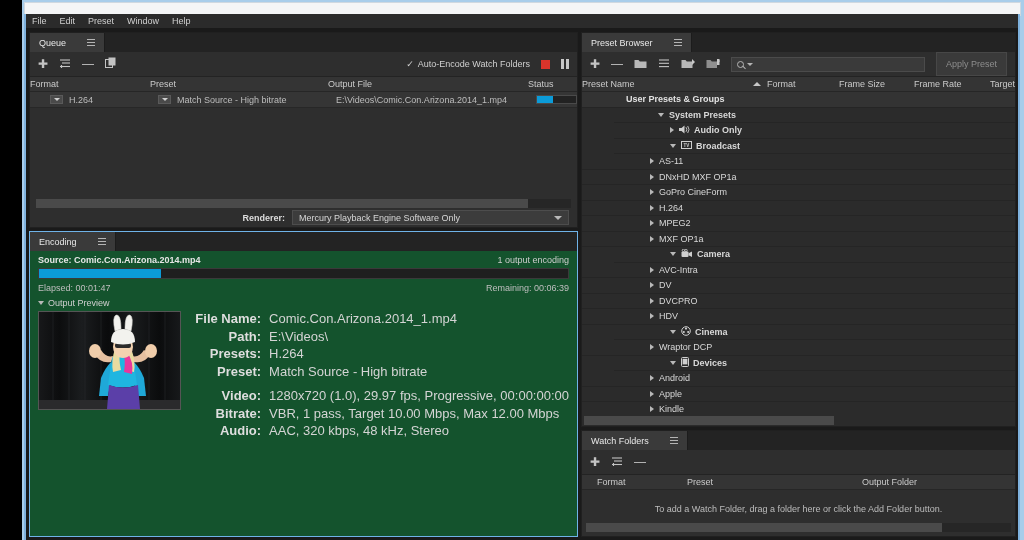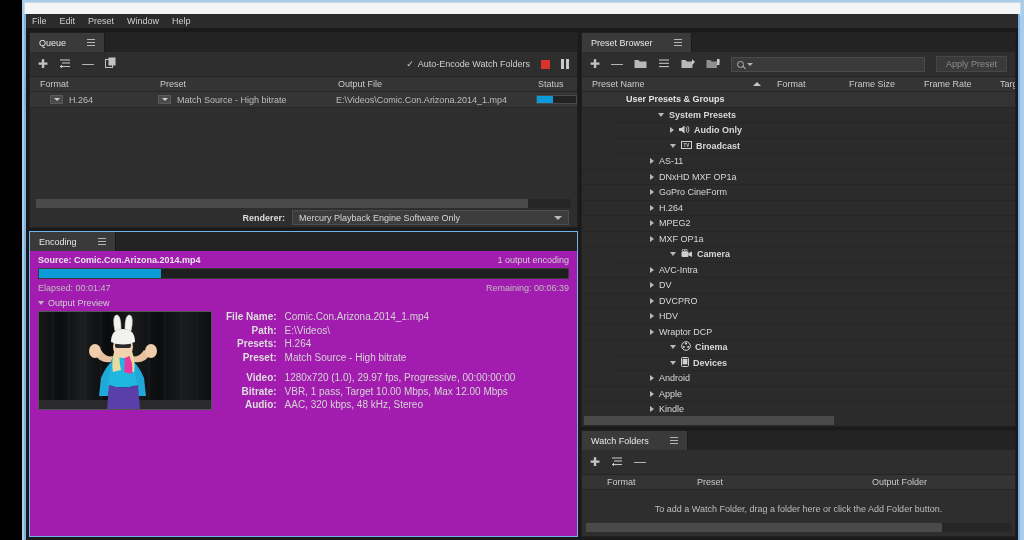--- a/index.html
+++ b/index.html
@@ -38,21 +38,21 @@
     background:#2e2e2e; border-bottom:1px solid #232323;}
   .tico{ font-size:12px; color:#c3c3c3; line-height:1; cursor:pointer; user-select:none;}
   .spacer{ flex:1; }
   .chk{ font-size:9px; color:#d0d0d0; display:flex; align-items:center; gap:4px;}
   .stopbtn{ width:9px; height:9px; background:#d9342b;}
   .pausebtn{ display:flex; gap:2px;}
   .pausebtn i{ width:3px; height:10px; background:#c9c9c9; display:block;}
 
   .colhdr{ height:15px; display:flex; align-items:center; background:#343434;
     border-bottom:1px solid #262626; font-size:9px; color:#cacaca;}
-  .colhdr div{ padding-left:10px; overflow:hidden; white-space:nowrap;}
+  .colhdr div{ padding-left:0; overflow:hidden; white-space:nowrap;}
 
   .qlist{ flex:1; background:#2e2e2e; overflow:hidden;}
   .qgroup{ height:15px; display:flex; align-items:center; gap:4px; padding-left:9px;
     background:#3b3b3b; font-size:9px; color:#e3e3e3; font-weight:bold;
     border-bottom:1px solid #272727;}
   .qrow{ height:16px; display:flex; align-items:center; background:#353535;
     border-bottom:1px solid #272727; font-size:9px; color:#bdbdbd;}
   .qrow > div{ display:flex; align-items:center; gap:6px; padding-left:8px; overflow:hidden;
     white-space:nowrap;}
   .tri{ width:0;height:0;border-left:4px solid #b9b9b9;border-top:3px solid transparent;
@@ -74,47 +74,47 @@
   .hscroll i{ position:absolute; left:0; top:0; height:9px; background:#4a4a4a;}
   .renderer{ height:19px; display:flex; align-items:center; justify-content:flex-end;
     gap:7px; padding:0 8px 0 0; font-size:9px; color:#cfcfcf;}
   .renderer .lab{ font-weight:bold; color:#dcdcdc;}
   .ddfield{ width:277px; height:15px; background:#3c3c3c; border:1px solid #4d4d4d;
     display:flex; align-items:center; padding:0 6px; font-size:9px; color:#d6d6d6;}
   .ddfield .cav{ margin-left:auto; width:0;height:0;border-left:4px solid transparent;
     border-right:4px solid transparent;border-top:4px solid #b9b9b9;}
 
   
-  .enc-body{ flex:1; background:#a21caf; display:flex; flex-direction:column;}
+  .enc-body{ flex:1; background:#14532d; display:flex; flex-direction:column;}
   .src-row{ height:17px; display:flex; align-items:center; padding:0 8px;
     font-size:9px; color:#e6e6e6; font-weight:bold;}
   .src-row .right{ margin-left:auto; font-weight:normal; color:#cdcdcd;}
   .bigbar{ height:11px; margin:0 8px; background:#1f1f1f; border:1px solid #3a3a3a;}
   .bigbar i{ display:block; height:100%; background:#0b9bd8;}
   .times{ height:17px; display:flex; align-items:center; padding:0 8px;
     font-size:9px; color:#bfbfbf;}
   .times .right{ margin-left:auto;}
   .op-hdr{ display:flex; align-items:center; gap:4px; padding:2px 0 3px 8px;
     font-size:9px; color:#cfcfcf;}
   .op-body{ display:flex; gap:14px; padding:0 8px;}
   .thumb{ width:174px; height:99px; border:1px solid #555; position:relative;
     overflow:hidden; background:#151515;}
-  .meta{ font-size:10px; color:#d4d4d4; }
+  .meta{ font-size:13px; color:#d4d4d4; }
   .meta table{ border-collapse:collapse;}
   .meta td{ padding:0 0 2.5px 0; vertical-align:top; white-space:nowrap;}
   .meta td.k{ text-align:right; font-weight:bold; color:#dedede; padding-right:8px;}
   .gap td{ height:7px;}
 
   
   .pbsearch{ flex:1; height:15px; background:#3a3a3a; border:1px solid #4b4b4b;
     display:flex; align-items:center; padding:0 5px; gap:3px;}
   .mag{ width:7px;height:7px;border:1.4px solid #b4b4b4;border-radius:50%;position:relative;}
   .mag:after{content:"";position:absolute;right:-3px;bottom:-2px;width:4px;height:1.4px;
     background:#b4b4b4;transform:rotate(45deg);}
-  .applybtn{ height:16px; padding:0 9px; background:#3a3a3a; border:1px solid #474747;
+  .applybtn{ height:24px; padding:0 9px; background:#3a3a3a; border:1px solid #474747;
     font-size:9px; color:#8d8d8d; display:flex; align-items:center;}
   .ptree{ flex:1; overflow:hidden; background:#2b2b2b;}
   .prow{ height:15.5px; display:flex; align-items:center; font-size:9px;
     border-bottom:1px solid #252525; color:#d8d8d8; white-space:nowrap;padding-left:36px;}
   .prow.hdr{ background:#333; color:#e2e2e2; font-weight:bold;}
   .prow.grp{ font-weight:bold;margin-left:32px;}
   .pbfoot{ height:11px; background:#2b2b2b; position:relative;}
   .pbfoot i{ position:absolute; left:2px; top:1px; height:9px; width:250px; background:#4a4a4a;}
 
   
@@ -494,36 +494,36 @@
             <div class="prow">
               <span style="display:inline-block;width:32px"></span>
               <span class="tri" style="margin-right:5px"></span>
               <span>DVCPRO</span>
             </div>
             <div class="prow">
               <span style="display:inline-block;width:32px"></span>
               <span class="tri" style="margin-right:5px"></span>
               <span>HDV</span>
             </div>
-            <div class="prow">
-              <span style="display:inline-block;width:32px"></span>
-              <span class="tri" style="margin-right:5px"></span>
-              <span>Wraptor DCP</span>
-            </div>
             <div class="prow grp">
               <span style="display:inline-block;width:20px"></span>
               <span class="tri open" style="margin-right:5px"></span>
               <span class="ic" style="margin-right:4px"><svg width="10" height="10" viewBox="0 0 10 10">
                   <circle cx="5" cy="5" r="4.3" fill="none" stroke="#cfcfcf"></circle>
                   <circle cx="5" cy="2.6" r="1.1" fill="#cfcfcf"></circle>
                   <circle cx="7.2" cy="6" r="1.1" fill="#cfcfcf"></circle>
                   <circle cx="2.8" cy="6" r="1.1" fill="#cfcfcf"></circle>
                 </svg></span>
               <span>Cinema</span>
             </div>
+            <div class="prow">
+              <span style="display:inline-block;width:32px"></span>
+              <span class="tri" style="margin-right:5px"></span>
+              <span>Wraptor DCP</span>
+            </div>
             <div class="prow grp">
               <span style="display:inline-block;width:20px"></span>
               <span class="tri open" style="margin-right:5px"></span>
               <span class="ic" style="margin-right:4px"><svg width="8" height="10" viewBox="0 0 8 10">
                   <rect x="0.5" y="0.5" width="7" height="9" rx="1" fill="none" stroke="#cfcfcf"></rect>
                   <rect x="1.6" y="1.8" width="4.8" height="5.6" fill="#cfcfcf"></rect>
                 </svg></span>
               <span>Devices</span>
             </div>
             <div class="prow">

